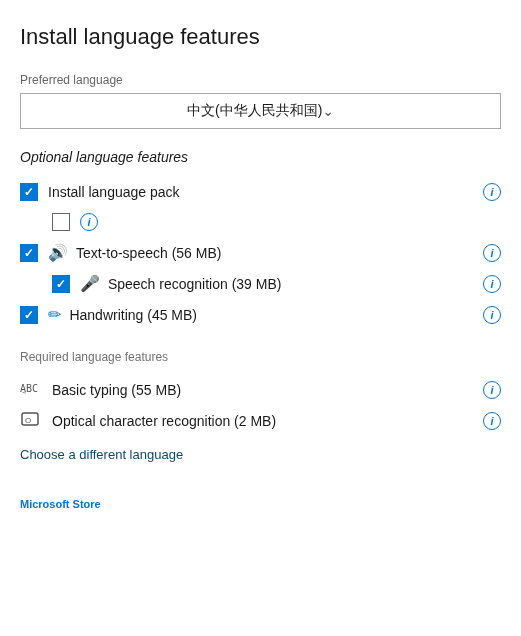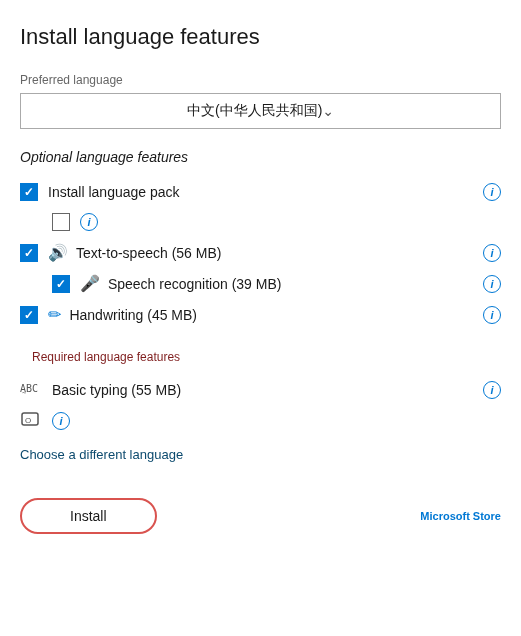--- a/index.html
+++ b/index.html
@@ -127,23 +127,22 @@
       align-items: center;
       justify-content: center;
       flex-shrink: 0;
       font-style: italic;
       font-weight: bold;
       cursor: pointer;
     }
 
     .required-title {
       font-size: 12px;
-      color: #7f1d1d;
+      color: #737373;
       margin-bottom: 10px;
-      margin-left: 12px;
     }
 
     .required-list {
       margin-bottom: 10px;
     }
 
     .required-item {
       display: flex;
       align-items: center;
       padding: 6px 0;
@@ -269,30 +268,30 @@
     <div class="info-icon">i</div>
   </div>
 
   <div class="required-item">
     <span class="required-item-icon">
       <svg width="20" height="16" viewBox="0 0 20 16">
         <rect x="2" y="2" width="16" height="12" rx="2" fill="none" stroke="#555" stroke-width="1.5"></rect>
         <text x="5" y="12" font-size="8" fill="#555">O</text>
       </svg>
     </span>
+    <span class="feature-label">Optical character recognition (2 MB)</span>
     <div class="info-icon">i</div>
   </div>
 
 </div>
 
 
 <a class="choose-link">Choose a different language</a>
 
 
 <div class="bottom-bar">
-  <button class="install-btn">Install</button>
   <div class="ms-store">
     <div class="ms-store-logo">Microsoft Store</div>
   </div>
 </div>
 
 
 
 
 </body></html>

